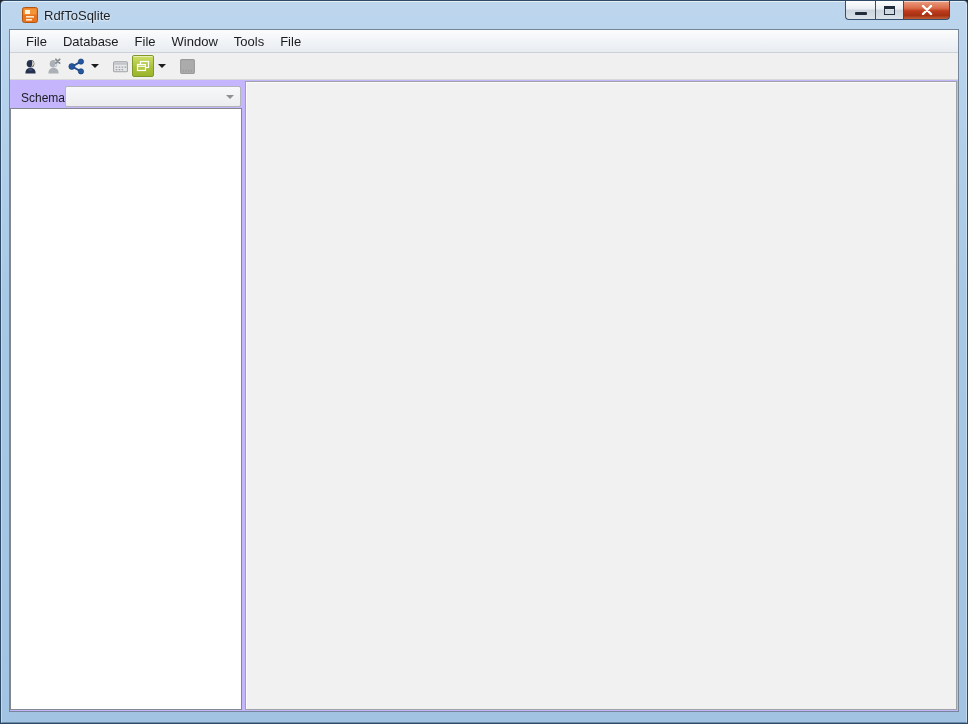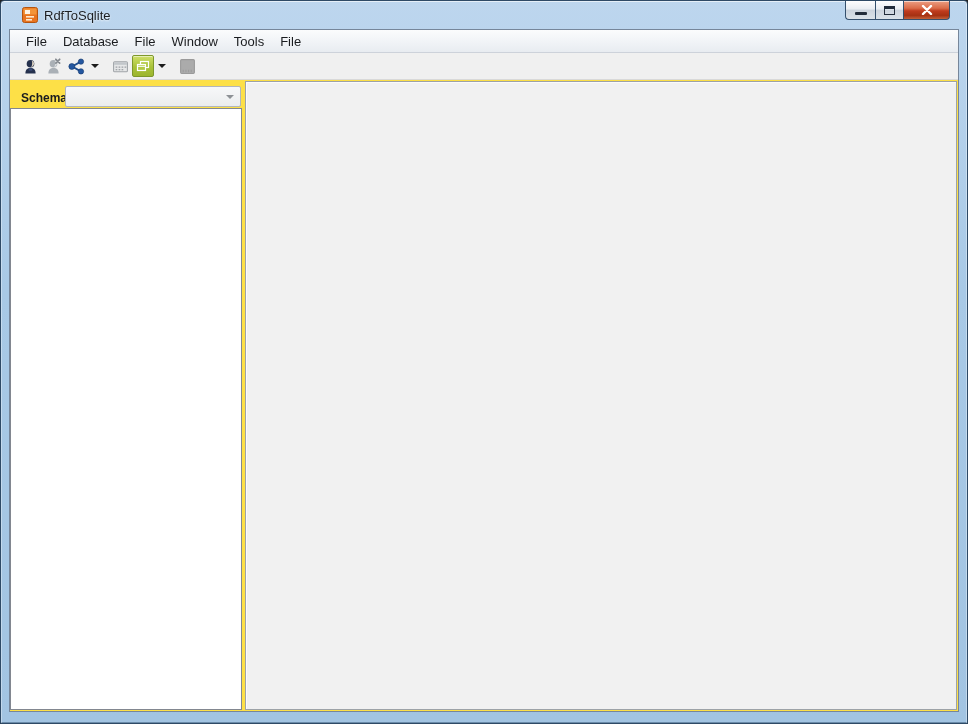--- a/index.html
+++ b/index.html
@@ -67,21 +67,21 @@
   .tbtn.active-green{
     width:20px;height:20px;border:1px solid #7e982b;border-radius:2px;
     background:linear-gradient(#cfdf68,#a9c23a 55%,#9cb52e);
     box-shadow:inset 0 1px 0 rgba(255,255,255,.5);
   }
   .arrow-down{
     width:0;height:0;border-left:4px solid transparent;border-right:4px solid transparent;
     border-top:4px solid #1c1c1c;
   }
   
-  .content{flex:1;position:relative;background:#fde047;font-weight:bold;}
+  .content{flex:1;position:relative;background:#c4b5fd;}
   .schema-label{
     position:absolute;left:11px;top:11px;font-size:12px;color:#1a1c1f;
   }
   .schema-combo{
     position:absolute;left:55px;top:6px;width:176px;height:21px;box-sizing:border-box;
     border:1px solid #b2b6bb;border-radius:2px;
     background:linear-gradient(#f7f8f9,#ebedef);
     display:flex;align-items:center;justify-content:flex-end;
   }
   .schema-combo .combo-value{flex:1;font-size:12px;color:#6a6e73;padding-left:4px;}

